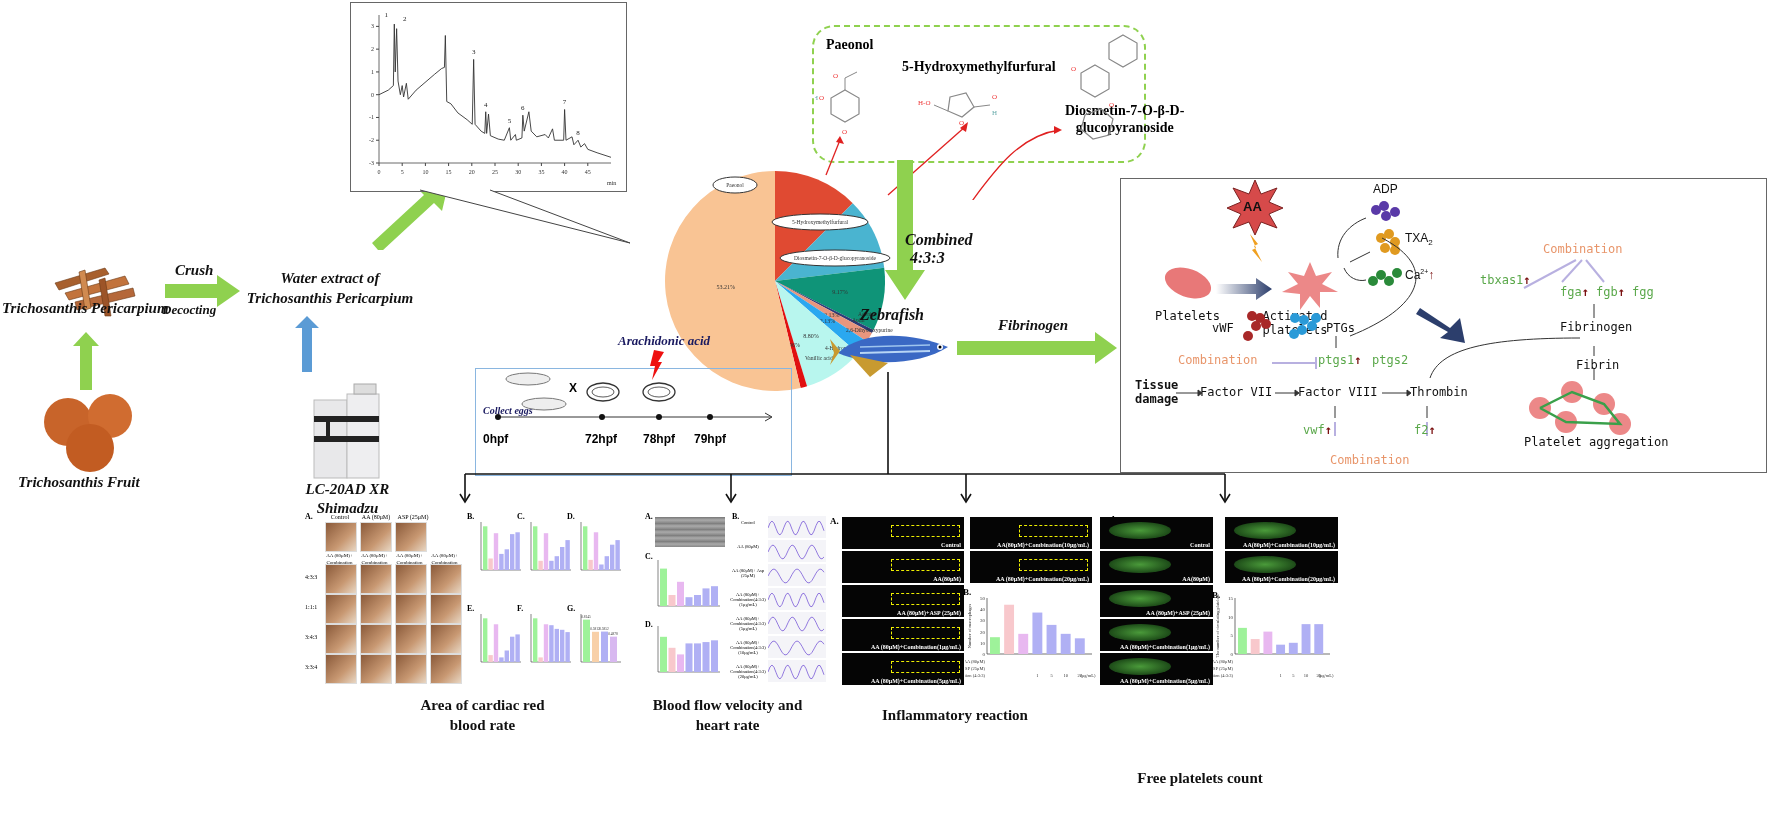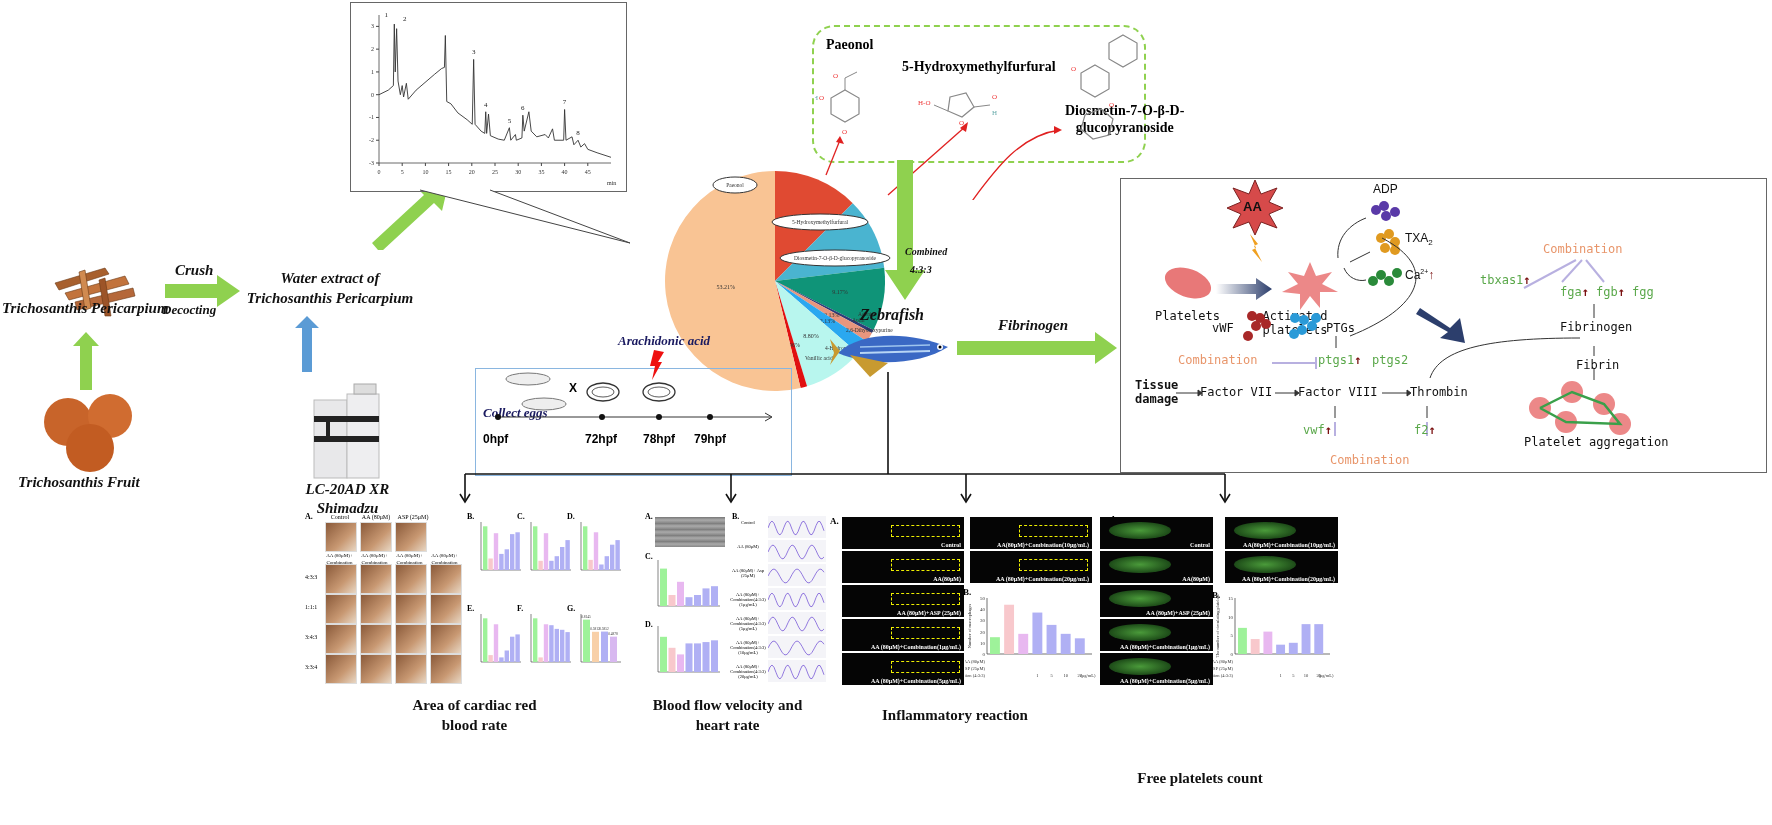--- a/index.html
+++ b/index.html
@@ -202,21 +202,21 @@
     <text x="238" y="156" font-size="5.5" fill="#333">Adenine</text>
     <text x="232" y="162" font-size="5.5" fill="#333">Apiin</text>
     <text x="226" y="172" font-size="5.5" fill="#333">2,6-Dihydroxypurine</text>
     <text x="205" y="190" font-size="5.5" fill="#333">4-Hydroxybenzoic acid</text>
     <text x="185" y="200" font-size="5.5" fill="#333">Vanillic acid</text>
   </svg>
 
 <svg class="abs" style="left:885px;top:160px" width="40" height="140">
   <polygon points="12,0 28,0 28,110 40,110 20,140 0,110 12,110" fill="#8fd14f"></polygon>
 </svg>
-<div class="abs ital" style="left:905px;top:243px;font-size:10px;line-height:18px;">
+<div class="abs ital" style="left:905px;top:231px;font-size:16px;line-height:18px;">
   <div>Combined</div>
   <div style="padding-left:5px;">4:3:3</div>
 </div>
 
 <div class="abs ital" style="left:860px;top:306px;font-size:16px;">Zebrafish</div>
 <svg class="abs" style="left:830px;top:325px" width="125" height="55">
   <path d="M8,28 C30,6 80,6 118,22 C90,40 40,42 8,28Z" fill="#3a68c4"></path>
   <path d="M10,26 L0,14 L4,28 L0,40Z" fill="#c89a30"></path>
   <path d="M20,30 L40,52 L58,38Z" fill="#c89a30"></path>
   <path d="M30,28 L100,26" stroke="#b7d5f5" stroke-width="2"></path>
@@ -239,21 +239,21 @@
   <ellipse cx="28" cy="9" rx="22" ry="6" fill="#eee" stroke="#777"></ellipse>
   <ellipse cx="44" cy="34" rx="22" ry="6" fill="#eee" stroke="#777"></ellipse>
 </svg>
 <div class="abs bold" style="left:569px;top:381px;font-size:12px;font-family:'Liberation Sans',sans-serif;">X</div>
 <svg class="abs" style="left:585px;top:378px" width="100" height="28">
   <ellipse cx="18" cy="14" rx="16" ry="9" fill="#fff" stroke="#333" stroke-width="1.3"></ellipse>
   <ellipse cx="18" cy="14" rx="11" ry="5" fill="none" stroke="#333" stroke-width="0.8"></ellipse>
   <ellipse cx="74" cy="14" rx="16" ry="9" fill="#fff" stroke="#333" stroke-width="1.3"></ellipse>
   <ellipse cx="74" cy="14" rx="11" ry="5" fill="none" stroke="#333" stroke-width="0.8"></ellipse>
 </svg>
-<div class="abs ital" style="left:483px;top:405px;font-size:13px;color:#1a1a60;">Collect eggs</div>
+<div class="abs ital" style="left:483px;top:405px;font-size:10px;color:#1a1a60;">Collect eggs</div>
 <svg class="abs" style="left:495px;top:410px" width="285" height="14">
   <line x1="2" y1="7" x2="276" y2="7" stroke="#333" stroke-width="1"></line>
   <polyline points="270,3 277,7 270,11" fill="none" stroke="#333"></polyline>
   <circle cx="3" cy="7" r="3" fill="#111"></circle>
   <circle cx="107" cy="7" r="3" fill="#111"></circle>
   <circle cx="164" cy="7" r="3" fill="#111"></circle>
   <circle cx="215" cy="7" r="3" fill="#111"></circle>
 </svg>
 <div class="abs bold" style="left:483px;top:432px;font-size:12px;font-family:'Liberation Sans',sans-serif;">0hpf</div>
 <div class="abs bold" style="left:585px;top:432px;font-size:12px;font-family:'Liberation Sans',sans-serif;">72hpf</div>
@@ -695,21 +695,21 @@
     <div class="abs" style="left:125px;top:5px;width:113px;height:32px;background:#050505;">
       <div class="abs" style="right:3px;bottom:1px;color:#fff;font-size:6px;font-weight:bold;white-space:nowrap;">AA(80μM)+Combination(10μg/mL)</div>
       <div class="abs" style="left:8%;top:15%;width:55%;height:55%;border-radius:50%;background:radial-gradient(#4a9a3a,#0a2a0a);"></div>
     </div>
     <div class="abs" style="left:125px;top:39px;width:113px;height:32px;background:#050505;">
       <div class="abs" style="right:3px;bottom:1px;color:#fff;font-size:6px;font-weight:bold;white-space:nowrap;">AA (80μM)+Combination(20μg/mL)</div>
       <div class="abs" style="left:8%;top:15%;width:55%;height:55%;border-radius:50%;background:radial-gradient(#4a9a3a,#0a2a0a);"></div>
     </div>
   </div>
 
-<div class="abs sec-title" style="left:387px;top:695px;width:175px;">
+<div class="abs sec-title" style="left:395px;top:695px;width:175px;">
   <div>Area of cardiac red</div>
   <div>blood rate</div>
 </div>
 <div class="abs sec-title" style="left:640px;top:695px;width:175px;">
   <div>Blood flow velocity and</div>
   <div>heart rate</div>
 </div>
 <div class="abs sec-title" style="left:855px;top:705px;width:200px;">Inflammatory reaction</div>
 <div class="abs sec-title" style="left:1115px;top:742px;width:170px;margin-top:26px;">Free platelets count</div>
 

